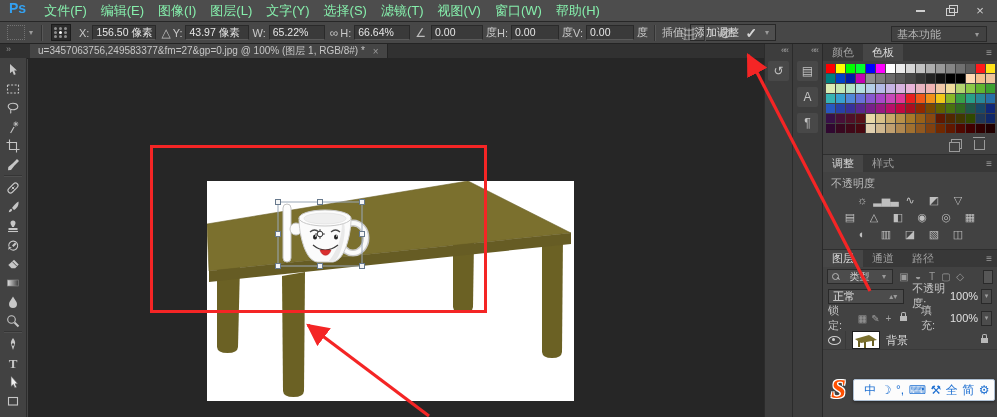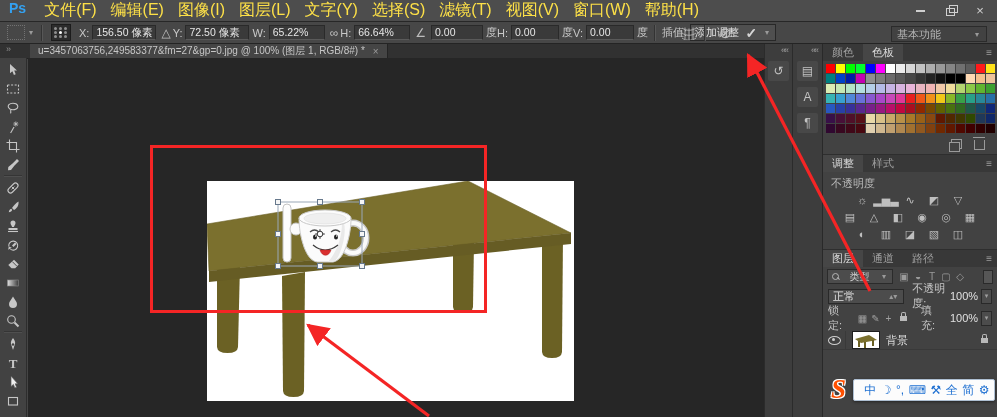--- a/index.html
+++ b/index.html
@@ -5,21 +5,21 @@
   html,body{margin:0;padding:0}
   body{width:997px;height:417px;overflow:hidden;position:relative;background:#454545;
        font-family:"Liberation Sans",sans-serif;-webkit-font-smoothing:antialiased}
   #app{position:absolute;inset:0}
 
   
   .menu-bar{position:absolute;left:0;top:0;width:100%;height:22px;background:#4d4d4d;
             border-bottom:1px solid #272727;display:flex;box-sizing:border-box}
   .ps-logo{color:#34a1f0;font-weight:bold;font-size:14px;padding:0 11px 0 9px}
   .menus{display:flex;align-items:center}
-  .menu-item{font-size:16px;color:#fde047;padding:0 7px;cursor:default;white-space:nowrap}
+  .menu-item{font-size:13px;color:#86efac;padding:0 7px;cursor:default;white-space:nowrap}
   .win-controls{margin-left:auto;display:flex;height:100%;align-items:center;padding-right:2px}
   .wc{width:30px;height:18px;display:flex;align-items:center;justify-content:center;color:#cfcfcf;font-size:13px}
   .wc .bar{width:9px;height:2px;background:#cfcfcf}
   .wc .sq{position:relative;width:7px;height:6px;border:1px solid #cfcfcf;background:#4d4d4d;margin-top:3px}
   .wc .sq::before{content:"";position:absolute;top:-4px;left:2px;width:7px;height:6px;border:1px solid #cfcfcf}
 
   
   .options-bar{position:absolute;top:22px;left:0;width:100%;height:22px;background:#474747;
                border-bottom:1px solid #242424;display:flex;align-items:center;font-size:11px;
                color:#c9c9c9;padding-left:7px;box-sizing:border-box}
@@ -178,21 +178,21 @@
         <i class="c"></i>
         <i></i>
         <i></i>
         <i></i>
         <i></i>
     </span>
     <span class="ob-lbl">X:</span>
     <span class="field f-xy">156.50 像素</span>
     <span class="glyph">△</span>
     <span class="ob-lbl">Y:</span>
-    <span class="field f-xy">72.50 像素</span>
+    <span class="field f-xy">43.97 像素</span>
     <span class="ob-lbl">W:</span>
     <span class="field f-wh">65.22%</span>
     <span class="glyph">∞</span>
     <span class="ob-lbl">H:</span>
     <span class="field f-wh">66.64%</span>
     <span class="glyph">∠</span>
     <span class="field f-ang">0.00</span>
     <span class="ob-lbl">度</span>
     <span class="ob-lbl">H:</span>
     <span class="field f-skew">0.00</span>

